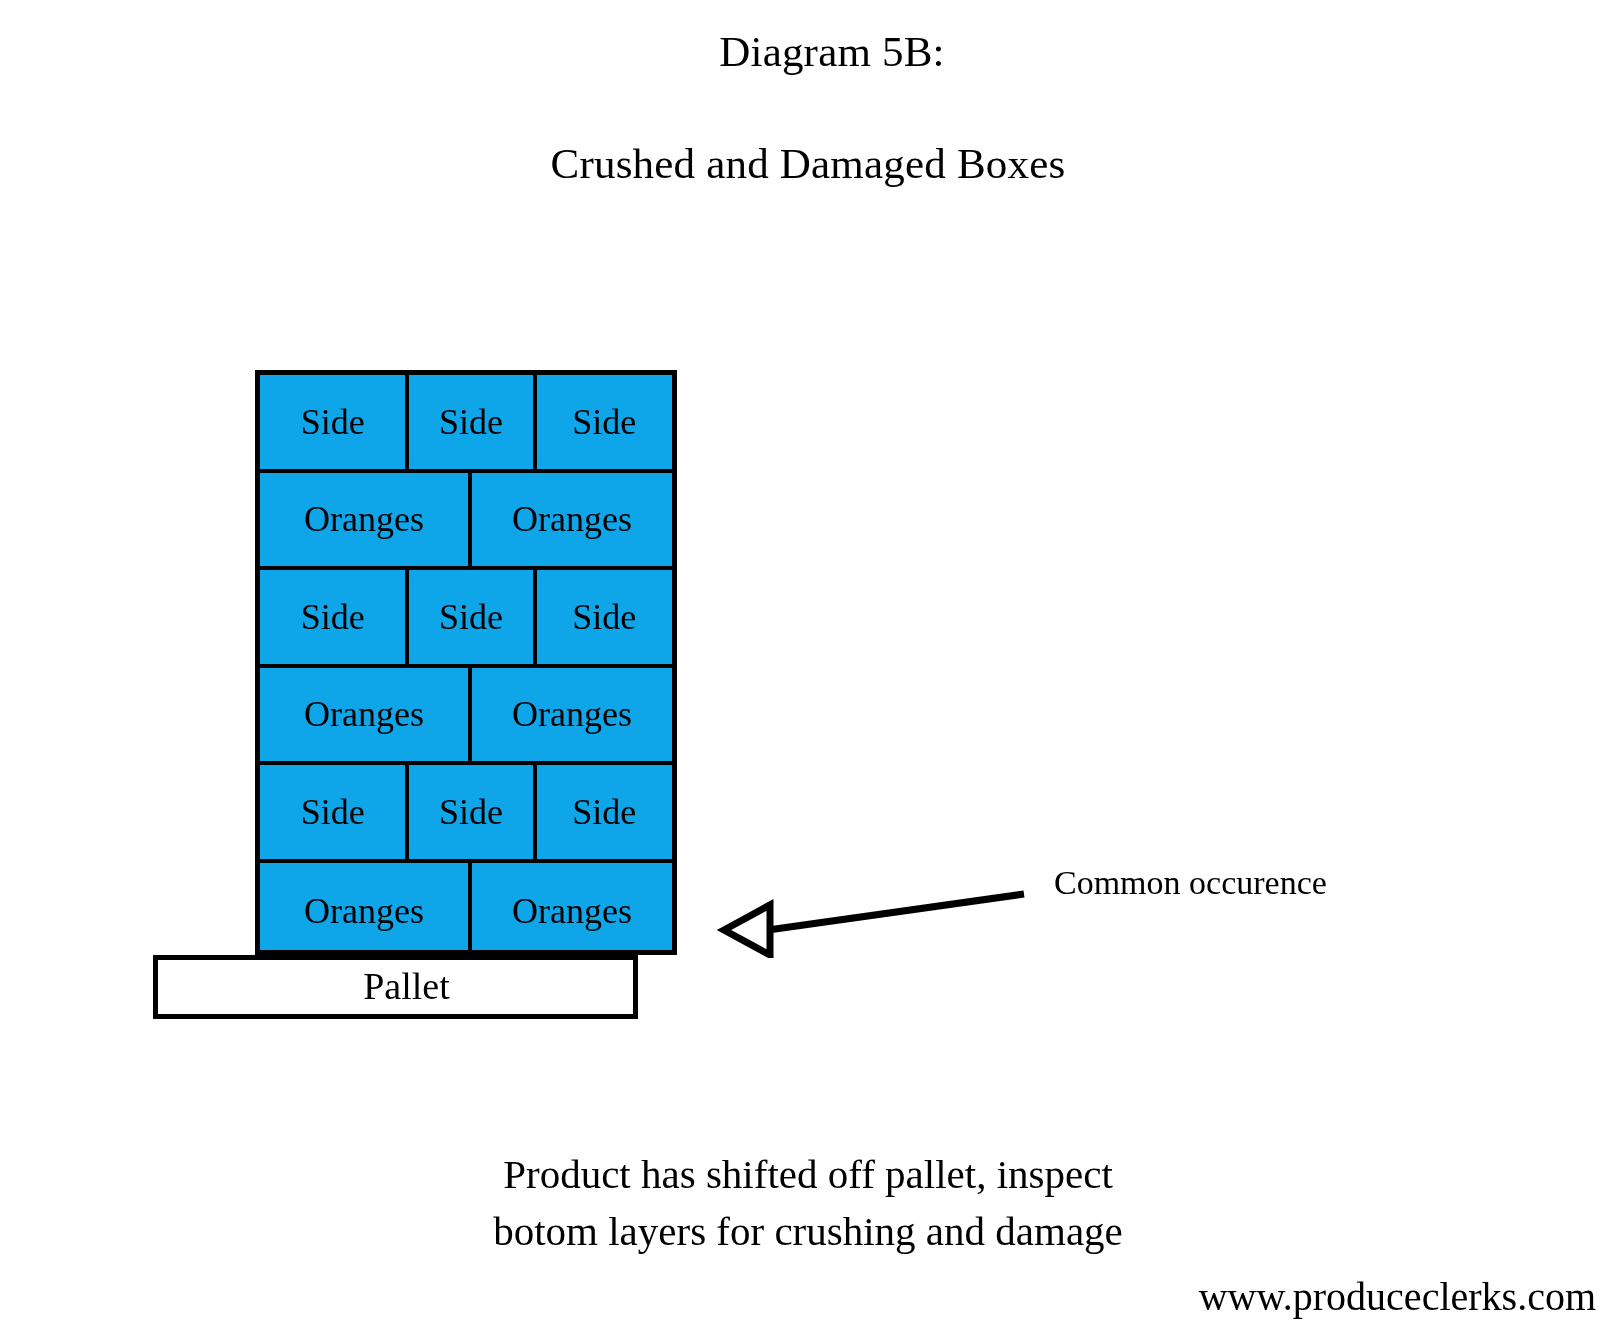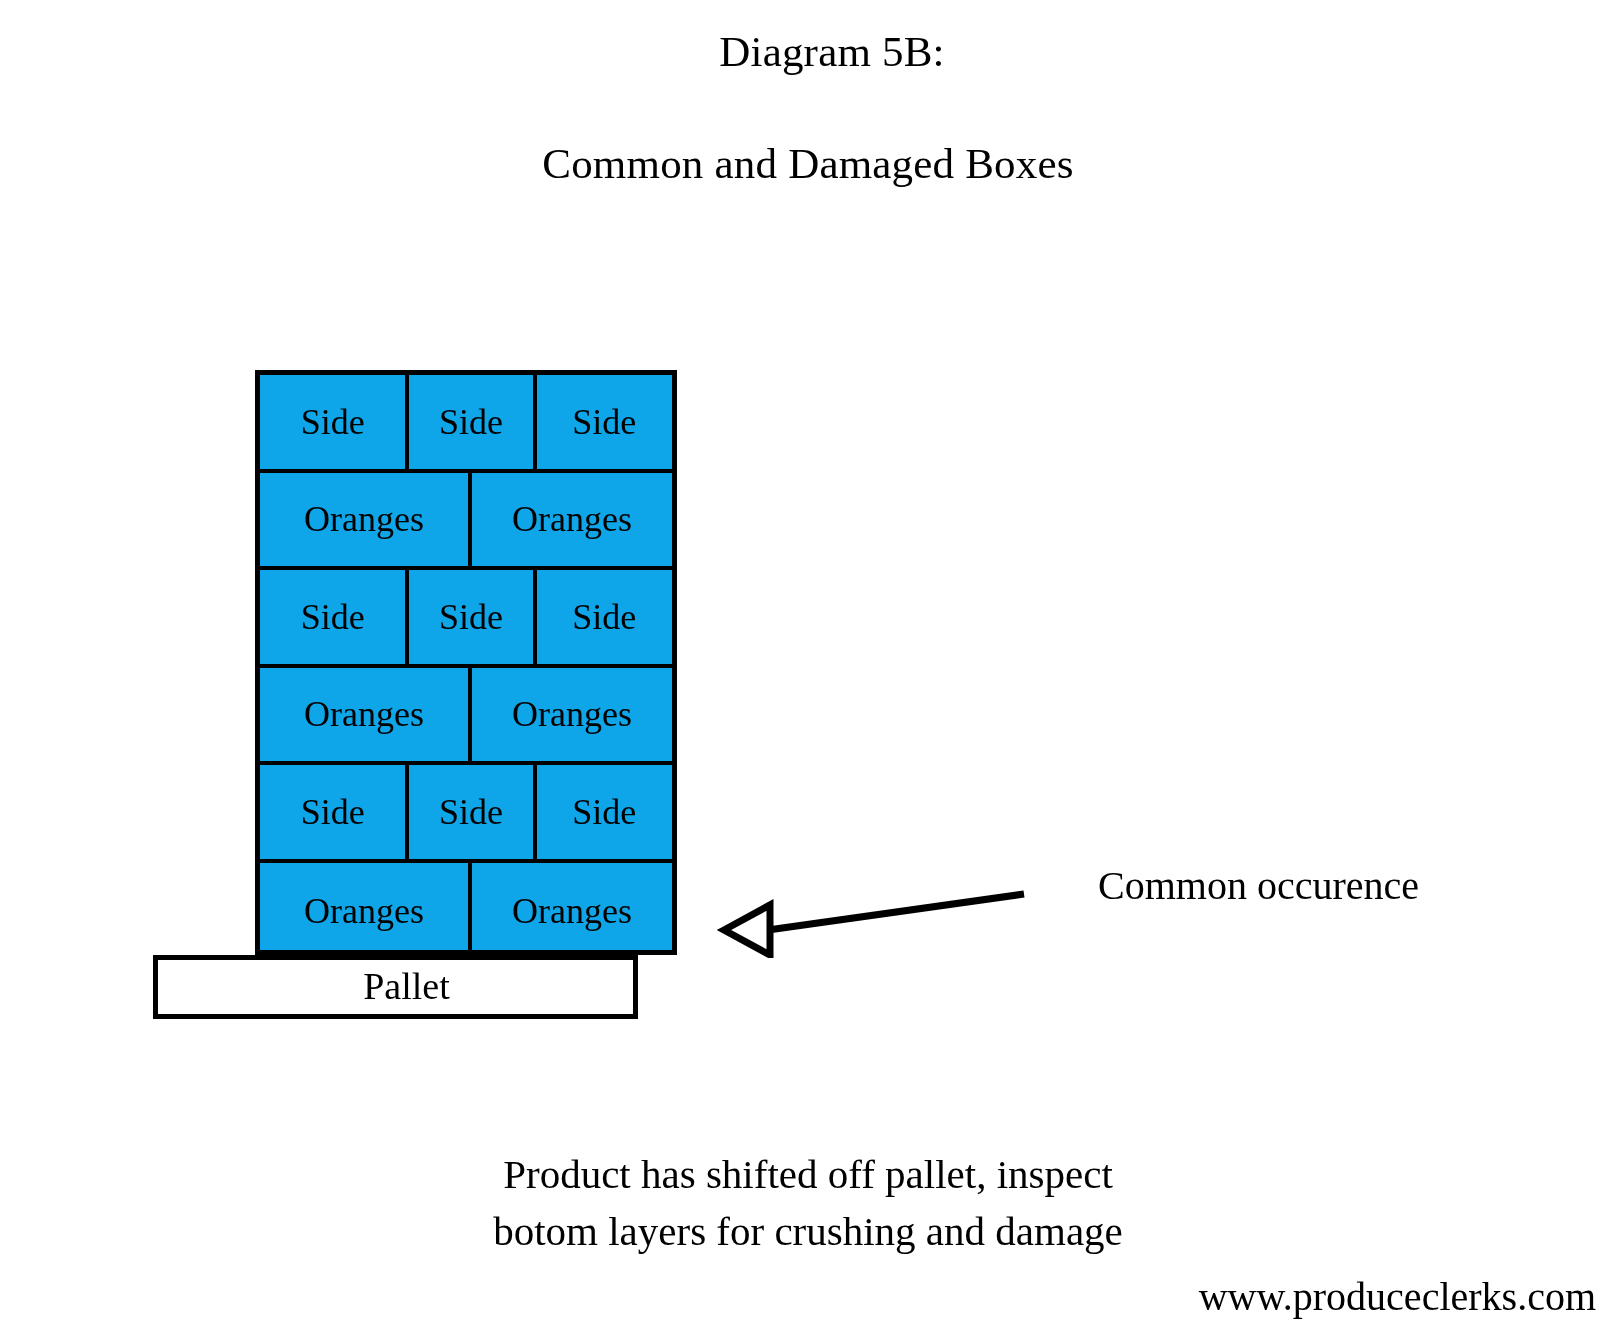--- a/index.html
+++ b/index.html
@@ -105,23 +105,23 @@
   
   #annotation-arrow {
     position: absolute;
     left: 706px;
     top: 868px;
     width: 340px;
     height: 90px;
   }
   #annotation-label {
     position: absolute;
-    left: 1098px;
+    left: 1054px;
     top: 866px;
-    font-size: 40px;
+    font-size: 34px;
     line-height: 1;
     white-space: nowrap;
   }
 
   
   #caption {
     position: absolute;
     left: 0;
     top: 1146px;
     width: 1600px;
@@ -145,21 +145,21 @@
 </head>
 <body>
 
 <div id="canvas">
 
   <div class="title" id="diagram-title">
     <span class="inner">Diagram 5B:</span>
   </div>
 
   <div class="title" id="diagram-subtitle">
-    <span class="inner">Common and Damaged Boxes</span>
+    <span class="inner">Crushed and Damaged Boxes</span>
   </div>
 
   <div id="box-stack">
 
     <div class="stack-row row-side">
       <div class="box-cell c0">Side</div>
       <div class="box-cell c1">Side</div>
       <div class="box-cell c2 last">Side</div>
     </div>
 

